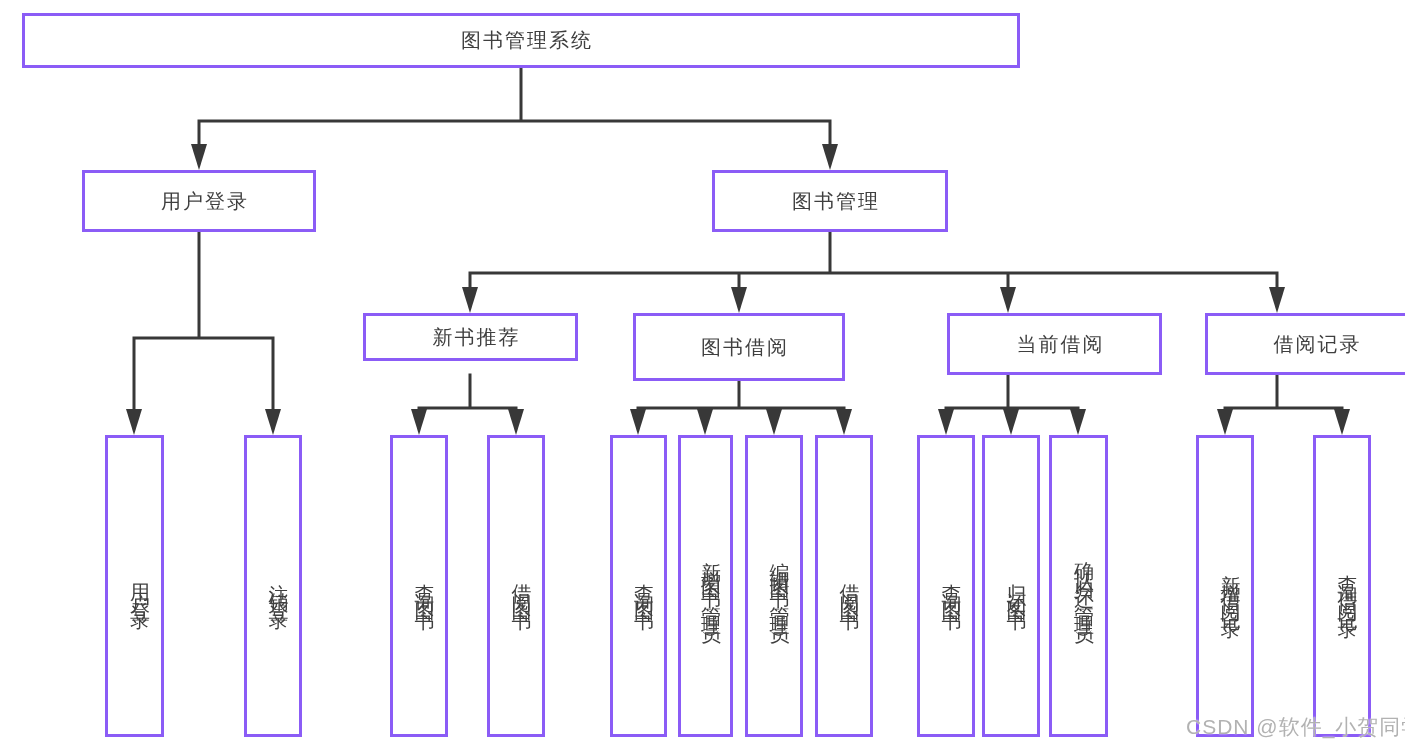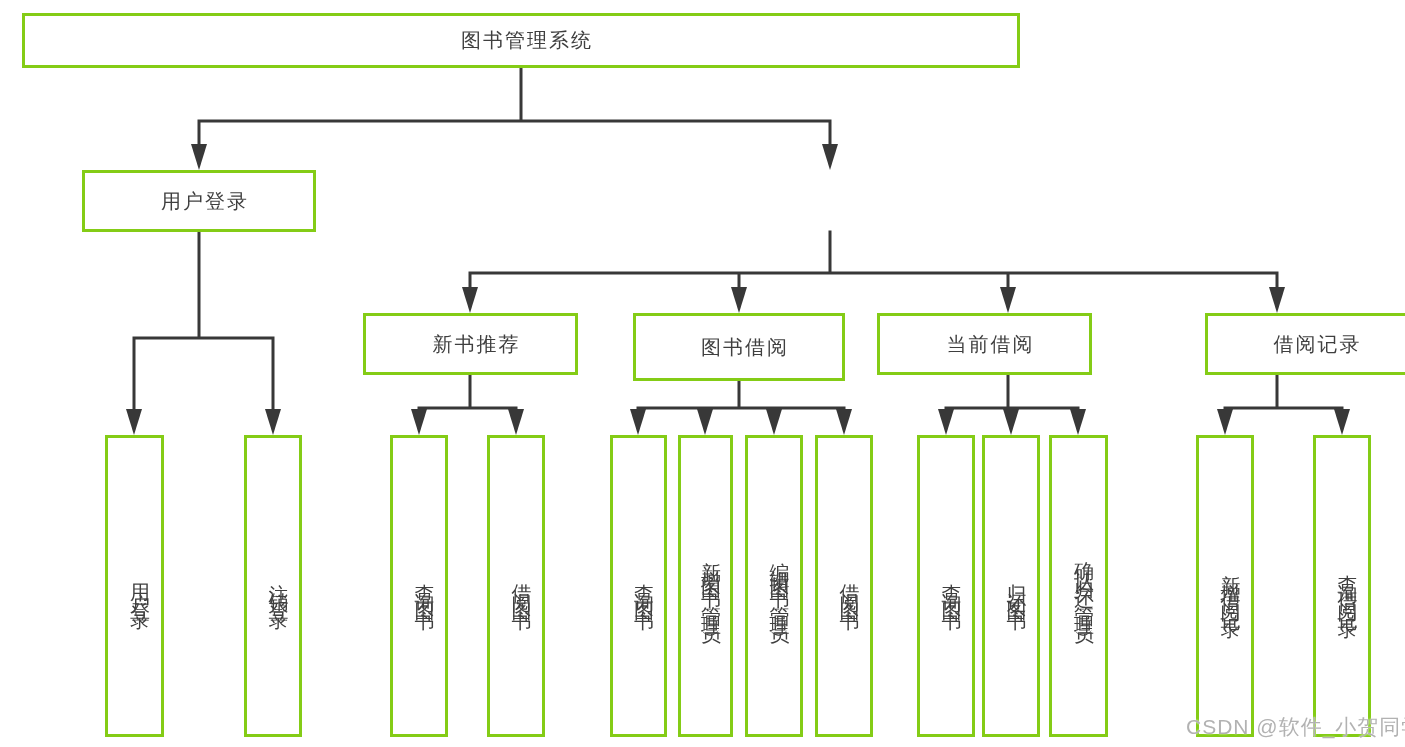--- a/index.html
+++ b/index.html
@@ -1,19 +1,19 @@
 <!DOCTYPE html>
 <html><head>
 <meta charset="utf-8">
 <style>
   html,body{margin:0;padding:0;background:#fff;}
   .canvas{position:relative;width:1405px;height:747px;background:#ffffff;overflow:hidden;
           font-family:"Liberation Sans","DejaVu Sans",sans-serif;}
   .connectors{position:absolute;left:0;top:0;z-index:0;}
-  .box{position:absolute;box-sizing:border-box;border:3px solid #84cc16;background:#ffffff;
+  .box{position:absolute;box-sizing:border-box;border:3px solid #8b5cf6;background:#ffffff;
        display:flex;align-items:center;justify-content:center;color:#3f3f3f;font-size:20px;
        z-index:1;padding-left:12px;}
   .box.h{letter-spacing:2px;white-space:nowrap;}
   .box.v{writing-mode:vertical-lr;text-orientation:upright;letter-spacing:9px;line-height:1;}
   .watermark{position:absolute;left:1186px;top:713px;font-size:21px;color:#b2b2b2;
              letter-spacing:1px;white-space:nowrap;z-index:2;text-shadow:0 0 2px #ffffff;}
 </style>
 </head>
 <body>
 
@@ -46,24 +46,25 @@
       <polygon points="1003,409 1019,409 1011,435"></polygon>
       <polygon points="1070,409 1086,409 1078,435"></polygon>
       <polygon points="1217,409 1233,409 1225,435"></polygon>
       <polygon points="1334,409 1350,409 1342,435"></polygon>
     </g>
   </svg>
 
   <div class="box h" style="left:22px;top:13px;width:998px;height:55px">图书管理系统</div>
 
   <div class="box h" style="left:82px;top:170px;width:234px;height:62px">用户登录</div>
+  <div class="box h" style="left:712px;top:170px;width:236px;height:62px">图书管理</div>
 
-  <div class="box h" style="left:363px;top:313px;width:215px;height:62px">新书推荐</div>
+  <div class="box h" style="left:363px;top:313px;width:215px;height:48px">新书推荐</div>
   <div class="box h" style="left:633px;top:313px;width:212px;height:68px">图书借阅</div>
-  <div class="box h" style="left:877px;top:313px;width:215px;height:62px">当前借阅</div>
+  <div class="box h" style="left:947px;top:313px;width:215px;height:62px">当前借阅</div>
   <div class="box h" style="left:1205px;top:313px;width:213px;height:62px">借阅记录</div>
 
   <div class="box v" style="left:105px;top:435px;width:59px;height:302px">用户登录</div>
   <div class="box v" style="left:244px;top:435px;width:58px;height:302px">注销登录</div>
 
   <div class="box v" style="left:390px;top:435px;width:58px;height:302px">查询图书</div>
   <div class="box v" style="left:487px;top:435px;width:58px;height:302px">借阅图书</div>
 
   <div class="box v" style="left:610px;top:435px;width:57px;height:302px">查询图书</div>
   <div class="box v" style="left:678px;top:435px;width:55px;height:302px">新增图书（管理员）</div>

